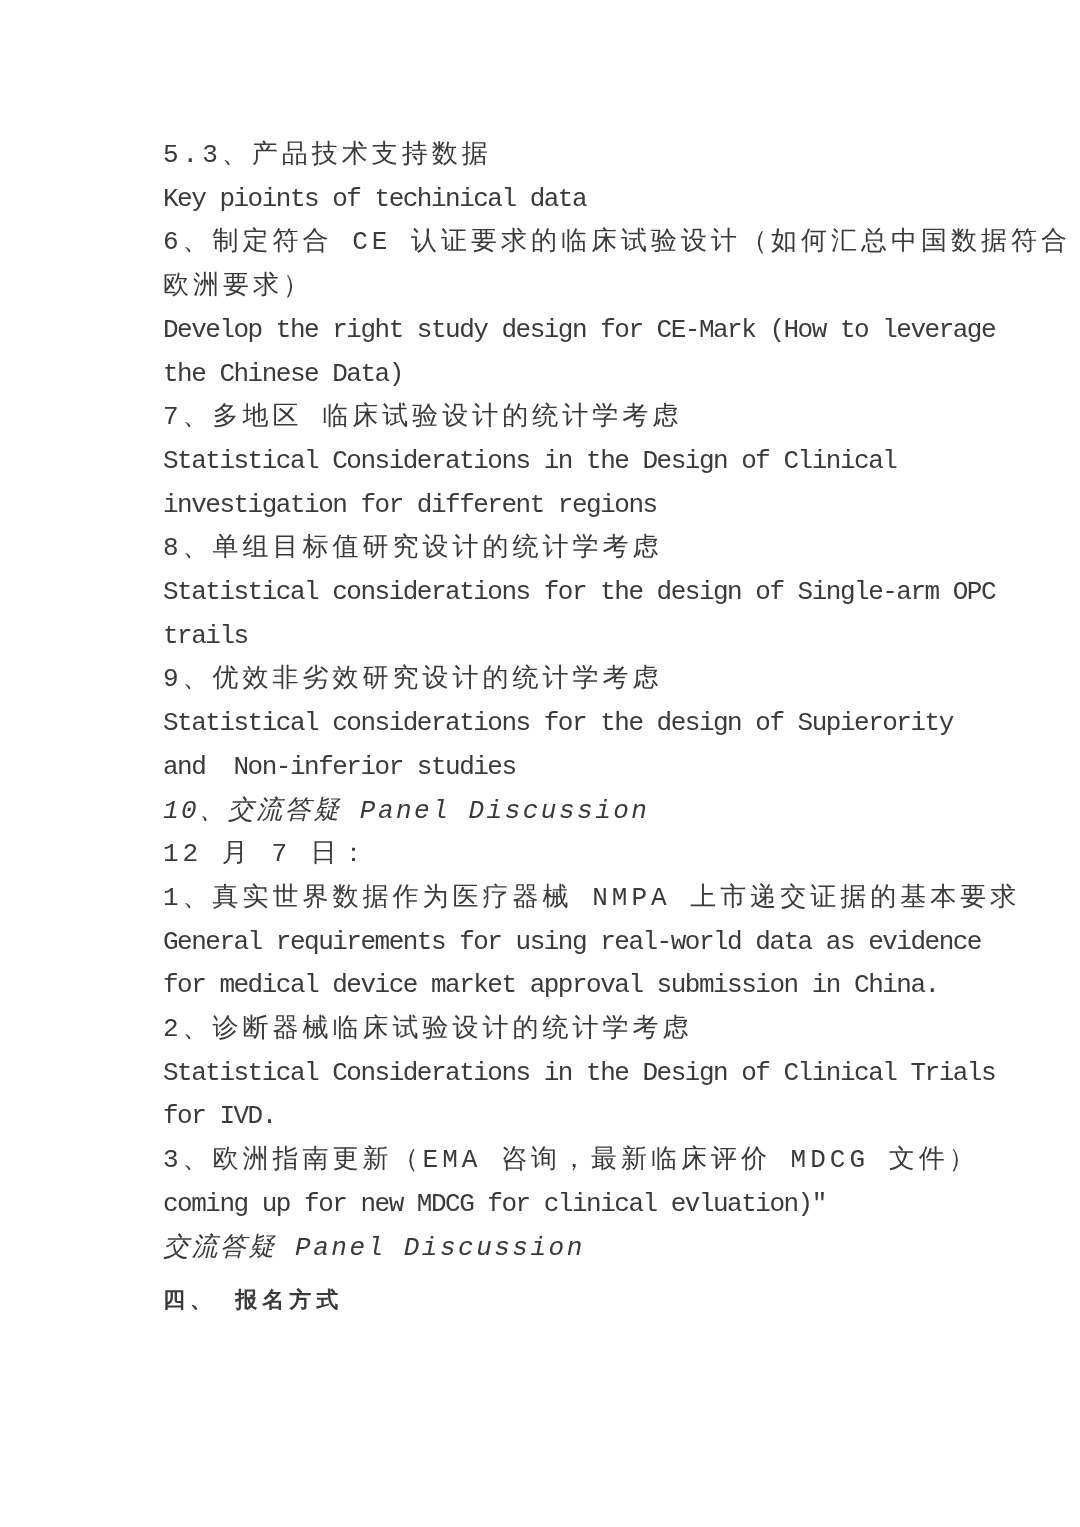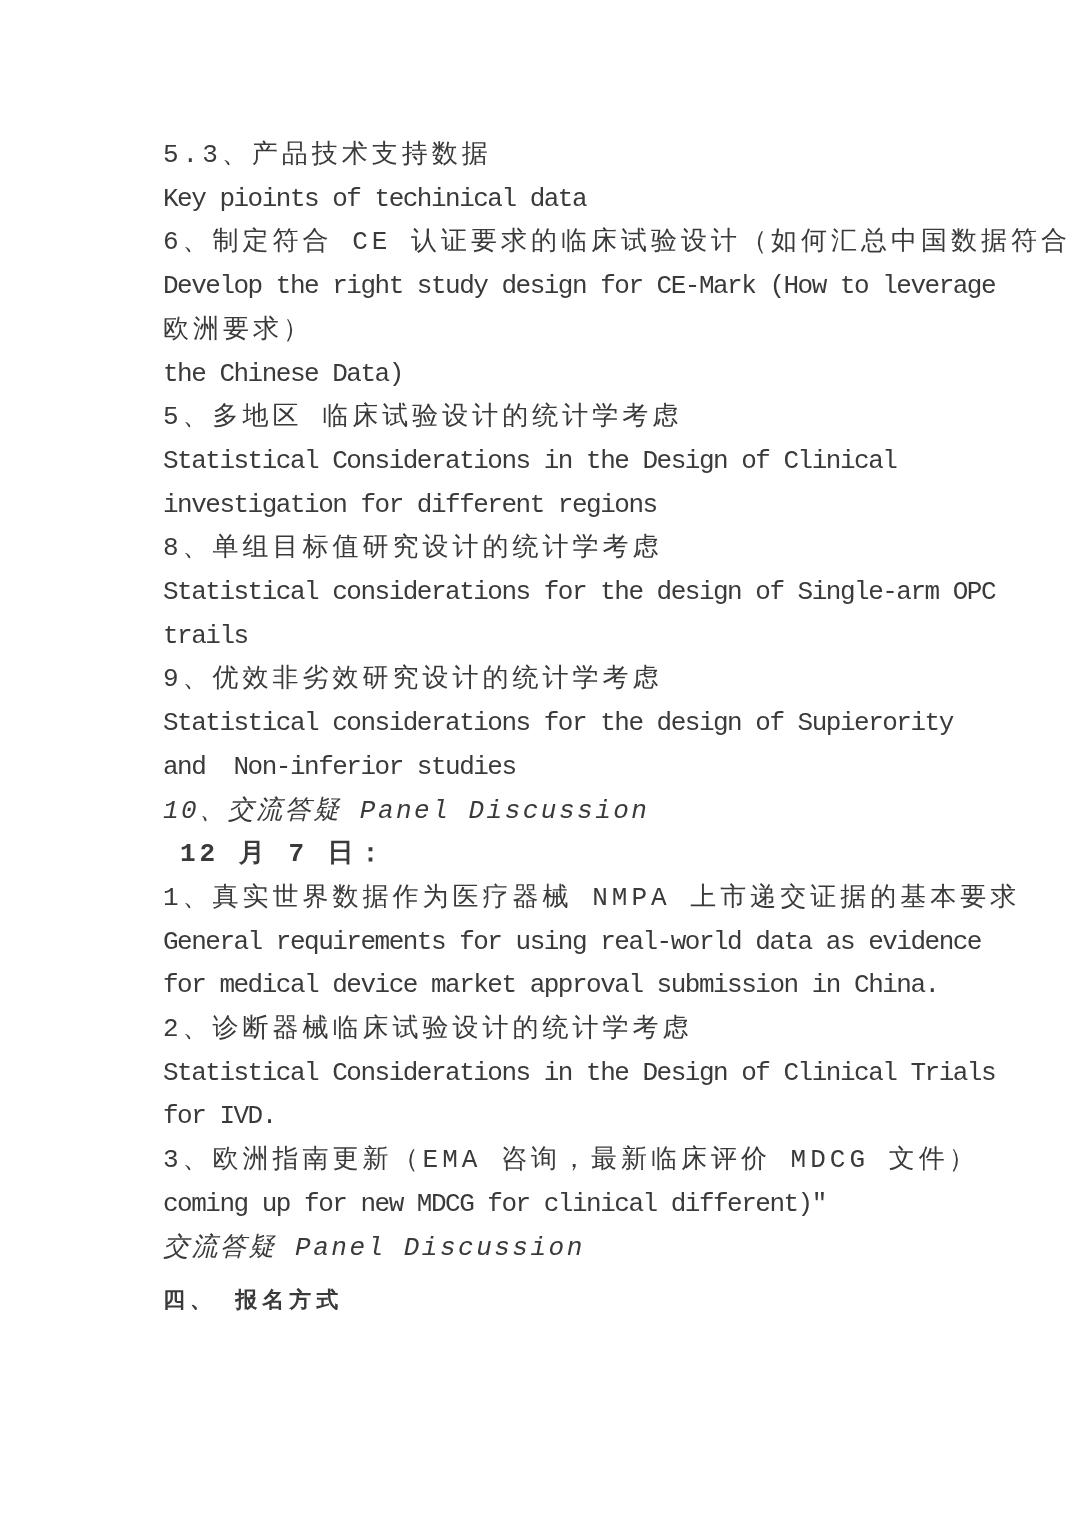--- a/index.html
+++ b/index.html
@@ -26,55 +26,55 @@
   }
   .line {
     white-space: pre;
     font-size: 26px;
     line-height: 43.7px;
     font-weight: 400;
   }
   .lang-zh   { letter-spacing: 4px; }
   .lang-en   { letter-spacing: -1.5px; }
   .lang-mixed{ letter-spacing: 2.5px; font-style: italic; }
-  .style-bold { font-weight: 700; margin-left: 17px; }
+  .style-bold { font-weight: 400; }
   .style-heading {
     font-weight: 700;
     font-size: 22px;
     line-height: 52px;
     margin-top: 6px;
     letter-spacing: 5px;
   }
 </style>
 </head>
 <body style="background: rgb(255, 255, 255);">
 
 <main class="page">
   <article class="doc" id="doc-body" style="color: rgb(58, 58, 58);">
       <div class="line lang-zh style-body">5.3、产品技术支持数据</div>
       <div class="line lang-en style-body">Key pioints of techinical data</div>
       <div class="line lang-zh style-body">6、制定符合 CE 认证要求的临床试验设计（如何汇总中国数据符合</div>
+      <div class="line lang-zh style-body">欧洲要求）</div>
       <div class="line lang-en style-body">Develop the right study design for CE-Mark (How to leverage</div>
-      <div class="line lang-zh style-body">欧洲要求）</div>
       <div class="line lang-en style-body">the Chinese Data)</div>
-      <div class="line lang-zh style-body">5、多地区 临床试验设计的统计学考虑</div>
+      <div class="line lang-zh style-body">7、多地区 临床试验设计的统计学考虑</div>
       <div class="line lang-en style-body">Statistical Considerations in the Design of Clinical</div>
       <div class="line lang-en style-body">investigation for different regions</div>
       <div class="line lang-zh style-body">8、单组目标值研究设计的统计学考虑</div>
       <div class="line lang-en style-body">Statistical considerations for the design of Single-arm OPC</div>
       <div class="line lang-en style-body">trails</div>
       <div class="line lang-zh style-body">9、优效非劣效研究设计的统计学考虑</div>
       <div class="line lang-en style-body">Statistical considerations for the design of Supierority</div>
       <div class="line lang-en style-body">and  Non-inferior studies</div>
       <div class="line lang-mixed style-body">10、交流答疑 Panel Discussion</div>
       <div class="line lang-zh style-bold">12 月 7 日：</div>
       <div class="line lang-zh style-body">1、真实世界数据作为医疗器械 NMPA 上市递交证据的基本要求</div>
       <div class="line lang-en style-body">General requirements for using real-world data as evidence</div>
       <div class="line lang-en style-body">for medical device market approval submission in China.</div>
       <div class="line lang-zh style-body">2、诊断器械临床试验设计的统计学考虑</div>
       <div class="line lang-en style-body">Statistical Considerations in the Design of Clinical Trials</div>
       <div class="line lang-en style-body">for IVD.</div>
       <div class="line lang-zh style-body">3、欧洲指南更新（EMA 咨询，最新临床评价 MDCG 文件）</div>
-      <div class="line lang-en style-body">coming up for new MDCG for clinical different)"</div>
+      <div class="line lang-en style-body">coming up for new MDCG for clinical evluation)"</div>
       <div class="line lang-mixed style-body">交流答疑 Panel Discussion</div>
       <div class="line lang-zh style-heading">四、 报名方式</div>
     </article>
 </main>
 
 </body></html>

